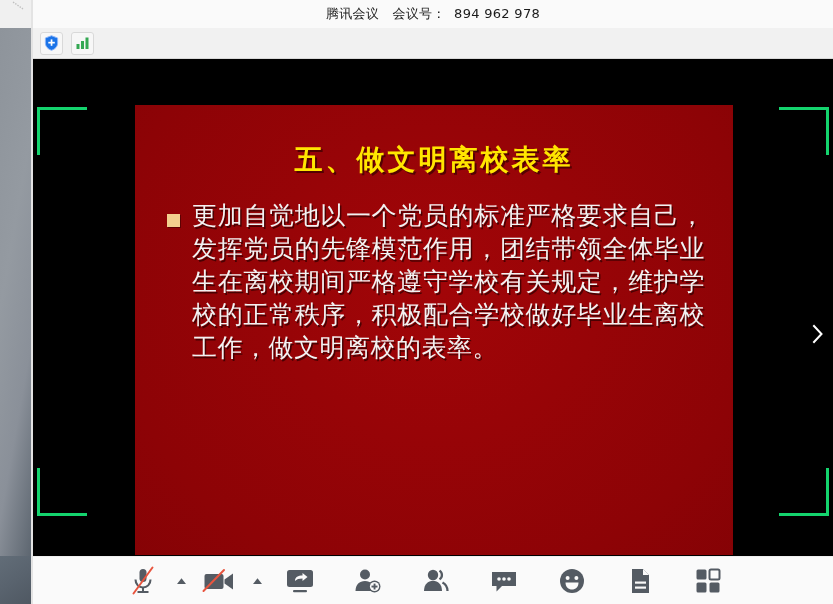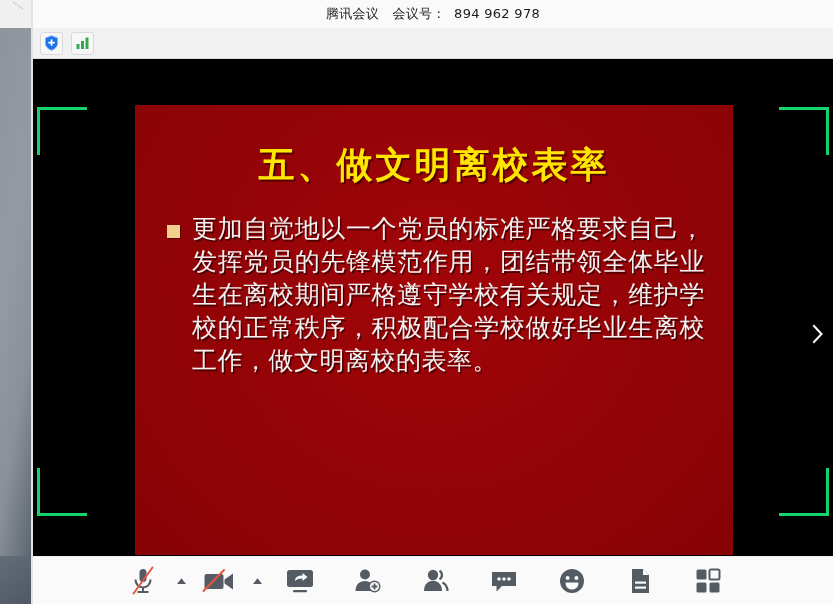--- a/index.html
+++ b/index.html
@@ -86,33 +86,33 @@
   
   .slide{
     position:absolute;left:102px;top:46px;width:598px;height:450px;
     background:
       radial-gradient(ellipse 120% 150% at 50% 40%,#a20508 0%,#8d0306 45%,#790104 80%,#6d0103 100%);
     overflow:hidden;
   }
   .slide-title{
     margin:0;padding:36px 0 0 0;text-align:center;
     font-family:"DejaVu Serif","Liberation Serif",serif;
-    font-weight:bold;font-size:36px;color:#ffe600;
+    font-weight:bold;font-size:28px;color:#ffe600;
     letter-spacing:3px;
     text-shadow:2px 2px 0 rgba(60,0,0,.75);
   }
   .slide-body{
     display:flex;margin:22px 28px 0 28px;
   }
   .bullet{
     width:13px;height:13px;background:#f3cf8e;flex:0 0 auto;
     margin:13px 12px 0 4px;box-shadow:1px 1px 0 rgba(60,0,0,.6);
   }
   .body-text{
-    font-family:Liberation Serif, serif;
+    font-family:Liberation Mono, monospace;
     font-size:25px;line-height:33px;color:#f2f2f2;
     text-align:justify;letter-spacing:.5px;
     text-shadow:1.5px 1.5px 0 rgba(40,0,0,.7);
   }
 
   
   .toolbar{
     position:absolute;left:33px;top:556px;width:800px;height:48px;
     background:#fafafa;border-top:1px solid #efefef;
     display:flex;align-items:center;

